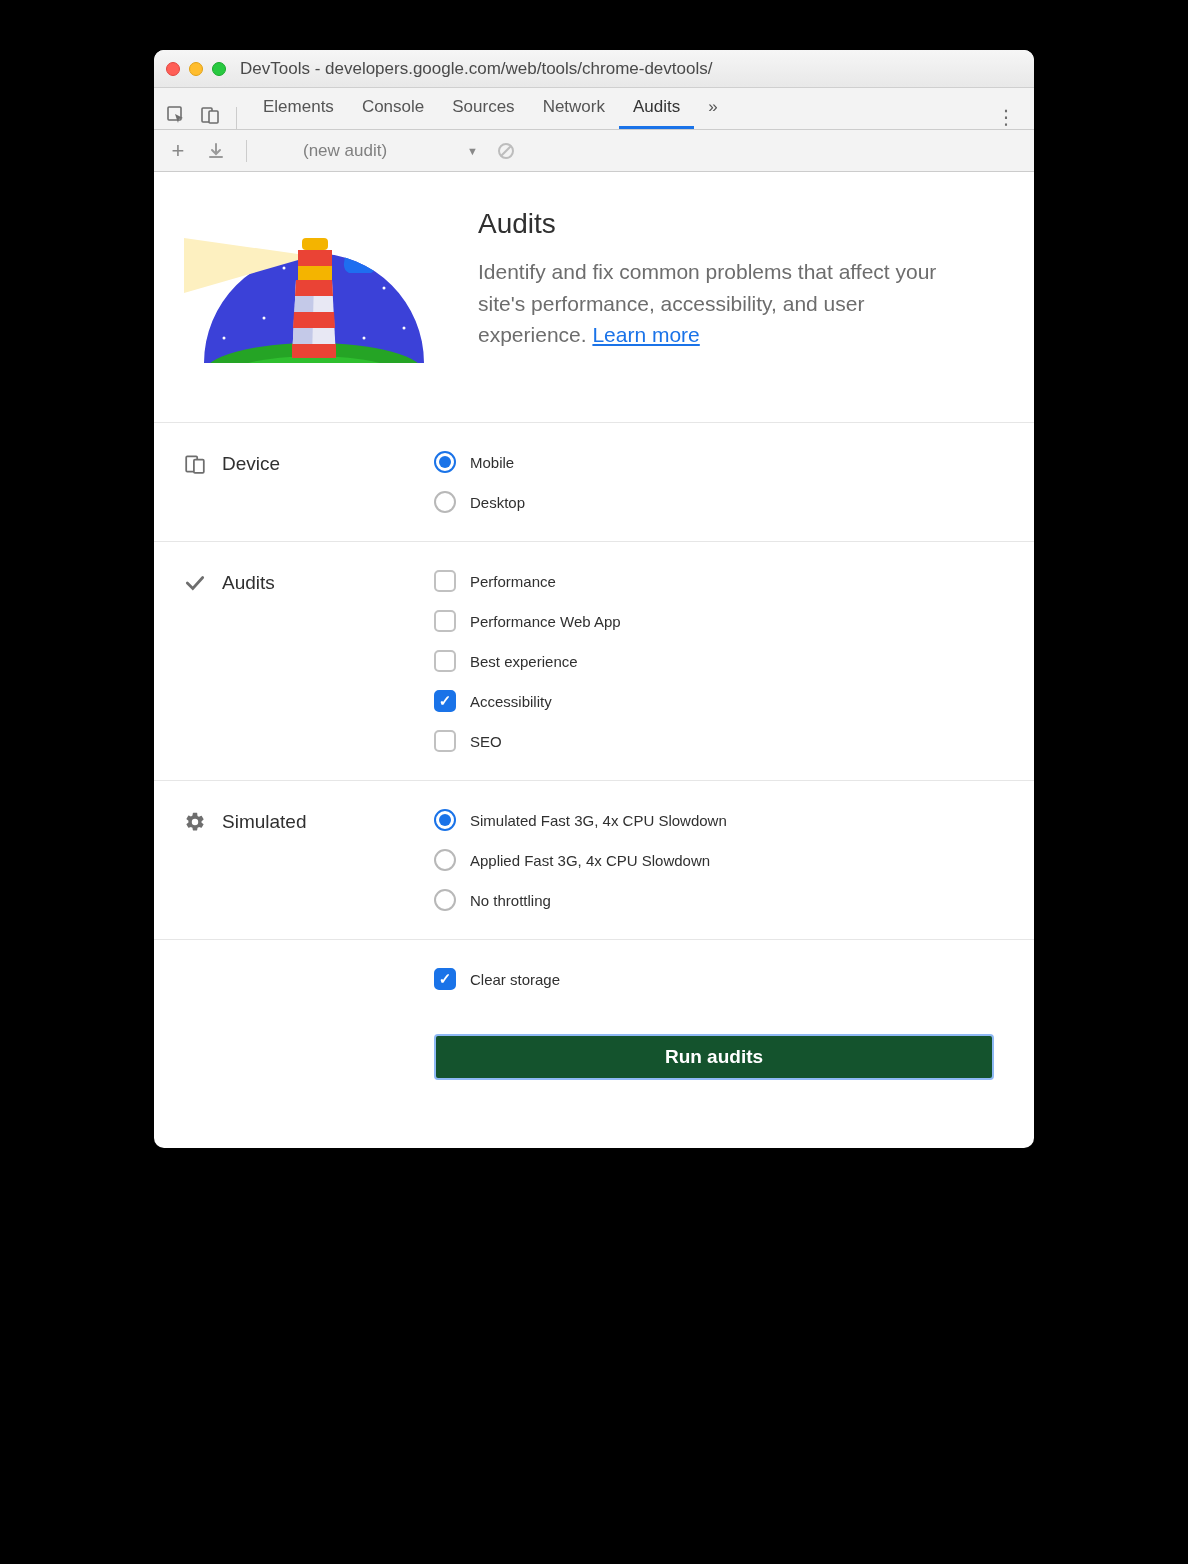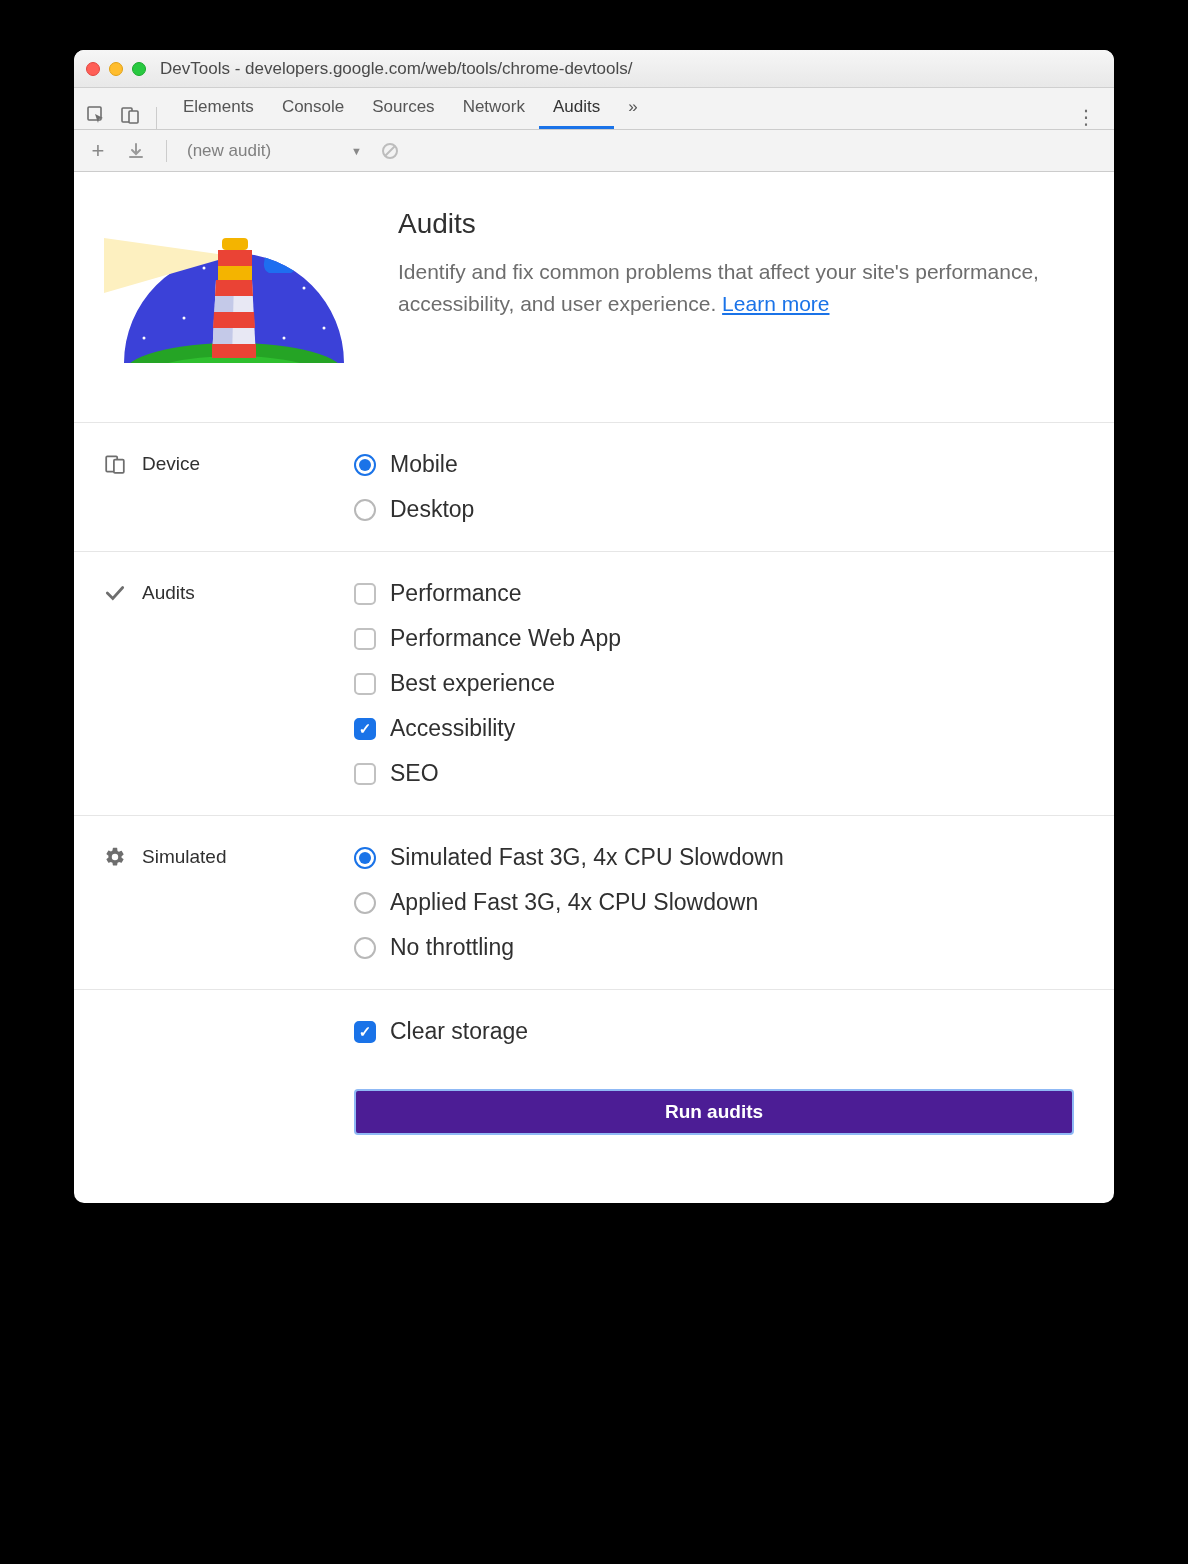--- a/index.html
+++ b/index.html
@@ -7,21 +7,21 @@
     background: #000;
     font-family: -apple-system, BlinkMacSystemFont, "Segoe UI", Helvetica, Arial, sans-serif;
     width: 1188px;
     height: 1564px;
     display: flex;
     align-items: flex-start;
     justify-content: center;
     padding-top: 50px;
   }
   .window {
-    width: 1040px;
+    width: 880px;
     background: #fff;
     border-radius: 10px;
     box-shadow: 0 30px 80px rgba(0,0,0,0.6);
     overflow: hidden;
   }
   .titlebar {
     height: 38px;
     background: linear-gradient(#f6f6f6, #e8e8e8);
     border-bottom: 1px solid #cfcfcf;
     display: flex;
@@ -73,20 +73,21 @@
     align-items: center;
     padding: 0 10px;
     gap: 10px;
   }
   .audit-select {
     color: #808080;
     font-size: 17px;
     display: flex; align-items: center; gap: 80px;
     padding: 0 4px;
     cursor: pointer;
+    margin-left: 36px;
   }
   .audit-select .caret { color: #888; font-size: 11px; }
   .forbid { color: #bdbdbd; }
 
   .content { padding: 26px 0 40px 0; }
 
   .header-row {
     display: flex; gap: 34px;
     padding: 10px 56px 34px 30px;
   }
@@ -108,21 +109,21 @@
     width: 250px;
     display: flex; align-items: flex-start; gap: 16px;
     font-size: 19px; color: #303030;
     padding-top: 2px;
   }
   .section-label .ico { width: 22px; height: 22px; display: flex; align-items: center; justify-content: center; color: #6e6e6e; }
   .section-body { flex: 1; display: flex; flex-direction: column; gap: 18px; }
 
   .option {
     display: flex; align-items: center; gap: 14px;
-    font-size: 23px; color: #303030;
+    font-size: 15px; color: #303030;
     cursor: pointer;
   }
   .radio {
     width: 22px; height: 22px; border-radius: 50%;
     border: 2px solid #b8b8b8;
     display: flex; align-items: center; justify-content: center;
     flex-shrink: 0;
   }
   .radio.checked { border-color: #1a73e8; }
   .radio.checked::after {
@@ -130,21 +131,21 @@
   }
   .checkbox {
     width: 22px; height: 22px; border-radius: 5px;
     border: 2px solid #c1c1c1;
     display: flex; align-items: center; justify-content: center;
     flex-shrink: 0;
   }
   .checkbox.checked { background: #1a73e8; border-color: #1a73e8; color: #fff; }
   .checkbox.checked::after { content: "✓"; font-size: 15px; font-weight: bold; }
   .run-btn {
-    background: #4c1d95;
+    background: #14532d;
     border: 2px solid #8fb9f5;
     color: #fff;
     font-size: 19px;
     font-weight: 600;
     padding: 10px 22px;
     border-radius: 4px;
     cursor: pointer;
   }
 </style>
 </head>

